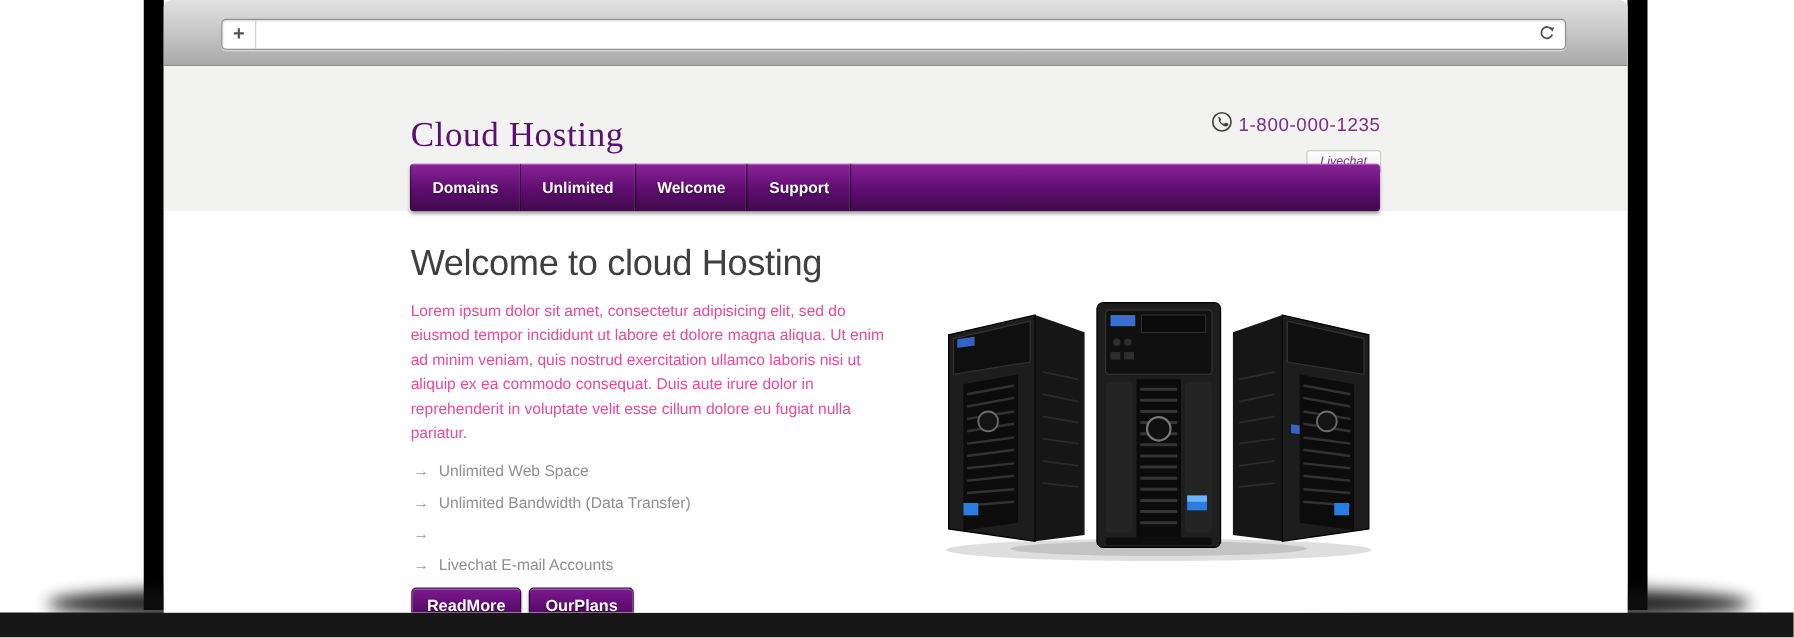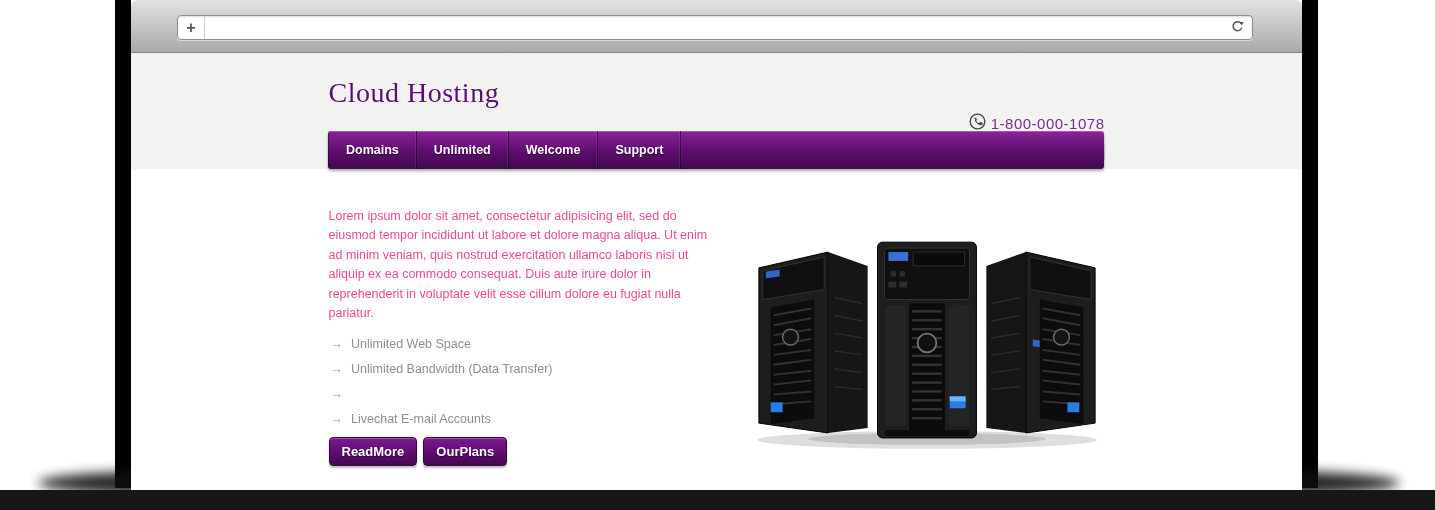--- a/index.html
+++ b/index.html
@@ -50,32 +50,32 @@
   }
   .reload-btn {
     width:30px; height:100%; display:flex; align-items:center; justify-content:center;
     background:transparent; border:0; cursor:default;
   }
 
   
   .page-header { background:#f2f2f0; height:116px; }
   .container { width:776px; margin:0 auto; position:relative; }
 
-  .header-row { display:flex; justify-content:space-between; padding-top:16px;flex-direction:column; }
+  .header-row { display:flex; justify-content:space-between; padding-top:32px; }
   .logo {
     font-family:"Liberation Serif", "DejaVu Serif", serif;
     font-size:28px; color:#5a1072; letter-spacing:.5px; padding-top:8px;
   }
   .header-right { text-align:right; padding-top:4px; }
   .phone-row { display:flex; align-items:center; gap:5px; justify-content:flex-end; }
   .phone-num { color:#7b2f8e; font-size:15px; letter-spacing:.5px; }
   .livechat-btn {
     margin-top:9px; font-size:10px; color:#7b2f8e;
     background:linear-gradient(#ffffff,#ececec);
-    border:1px solid #cfcfcf; border-radius:3px; padding:3px 10px; cursor:pointer;
+    border:1px solid #cfcfcf; border-radius:3px; padding:3px 10px; cursor:pointer;font-style:italic;
   }
 
   .nav {
     position:absolute; left:197px; top:131px; width:776px; height:38px;
     display:flex; border-radius:3px;
     background:linear-gradient(#8a2399, #5d0d6e 55%, #3f0a4b);
     box-shadow:inset 0 1px 0 rgba(255,255,255,.25), 0 2px 3px rgba(0,0,0,.35);
   }
   .nav-item {
     height:100%; display:flex; align-items:center; padding:4px 17px;
@@ -139,39 +139,40 @@
       <div class="header-row">
         <div class="logo">Cloud Hosting</div>
         <div class="header-right">
           <div class="phone-row">
             <span>
               <svg width="17" height="17" viewBox="0 0 20 20">
                 <circle cx="10" cy="10" r="8.6" fill="none" stroke="#444" stroke-width="1.6"></circle>
                 <path d="M6.6 5.6 c.9-.9 1.8-.6 2.2.2 l.7 1.3 c.3.6 0 1.1-.5 1.5 -.4.3-.4.7-.1 1.2 .5.9 1.2 1.6 2.1 2.1 .5.3.9.3 1.2-.1 .4-.5.9-.8 1.5-.5 l1.3.7 c.8.4 1.1 1.3.2 2.2 -1.2 1.2-3.3.7-5.6-1.6 -2.3-2.3-3-4.6-1.7-5.8z" fill="#444" transform="rotate(-8 10 10)"></path>
               </svg>
             </span>
-            <span class="phone-num">1-800-000-1078</span>
+            <span class="phone-num">1-800-000-1235</span>
           </div>
           <button class="livechat-btn">Livechat</button>
         </div>
       </div>
     </div>
   </div>
 
   <nav class="nav">
     <div class="nav-item">Domains</div>
     <div class="nav-item">Unlimited</div>
     <div class="nav-item">Welcome</div>
     <div class="nav-item">Support</div>
   </nav>
 
   <div class="content">
     <div class="container">
       <div class="content-row">
         <div class="left-col">
+          <h1 class="page-title">Welcome to cloud Hosting</h1>
           <p class="intro">Lorem ipsum dolor sit amet, consectetur adipisicing elit, sed do eiusmod tempor incididunt ut labore et dolore magna aliqua. Ut enim ad minim veniam, quis nostrud exercitation ullamco laboris nisi ut aliquip ex ea commodo consequat. Duis aute irure dolor in reprehenderit in voluptate velit esse cillum dolore eu fugiat nulla pariatur.</p>
           <ul class="features">
             <li>
               <span class="feat-arrow">→</span>
               <span>Unlimited Web Space</span>
             </li>
             <li>
               <span class="feat-arrow">→</span>
               <span>Unlimited Bandwidth (Data Transfer)</span>
             </li>

